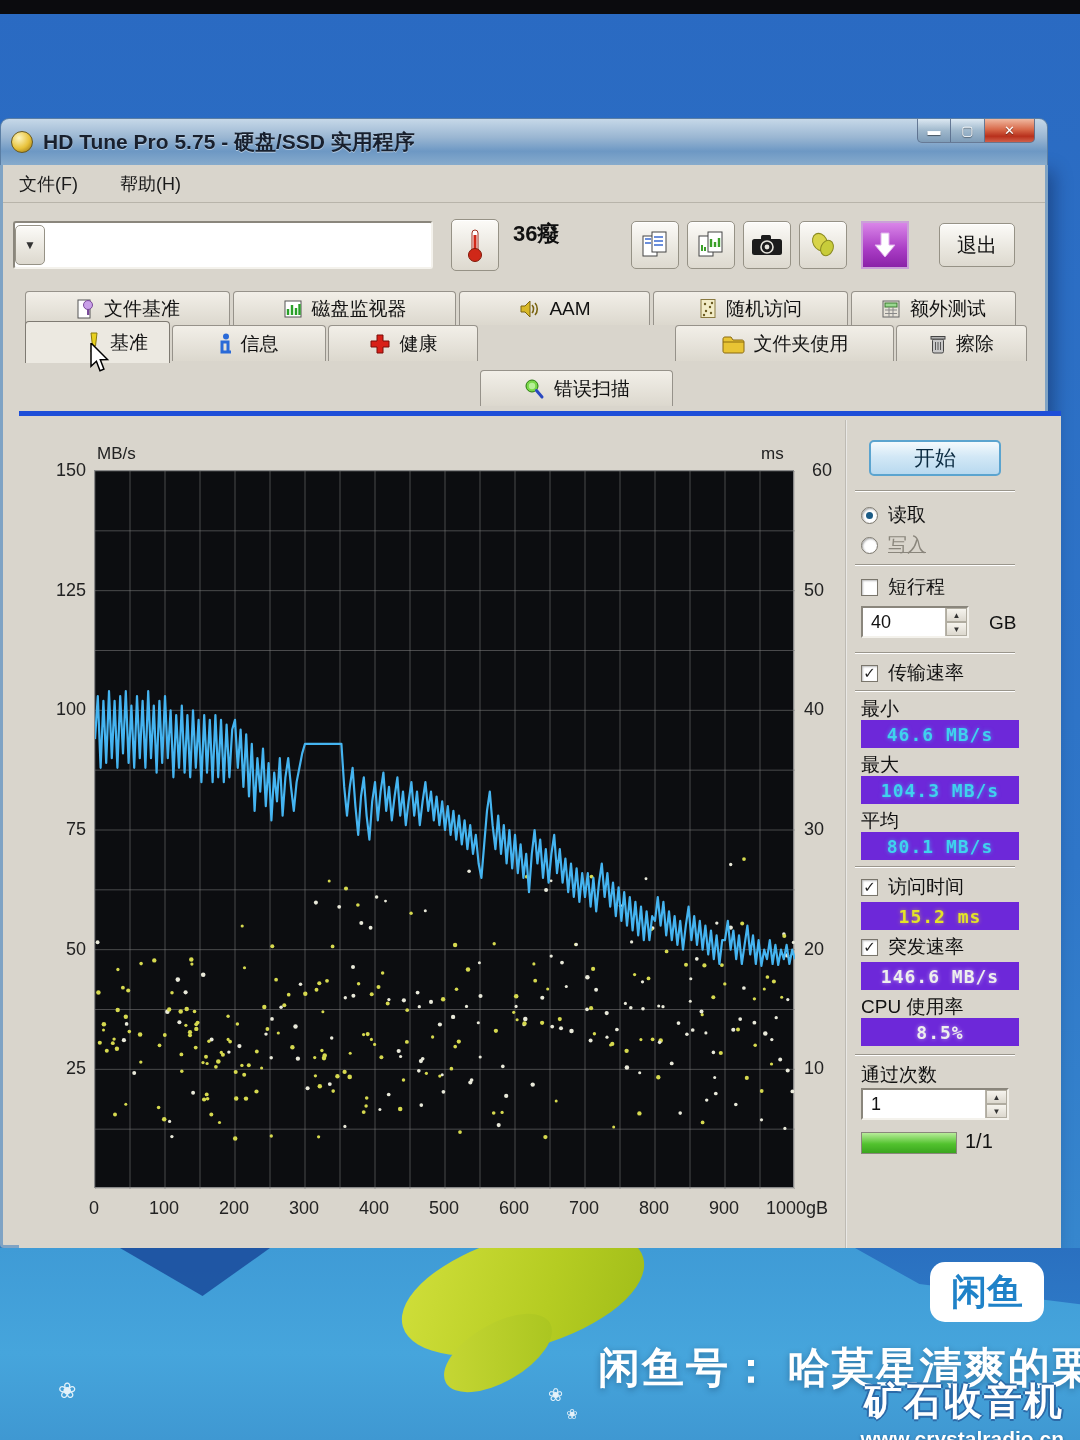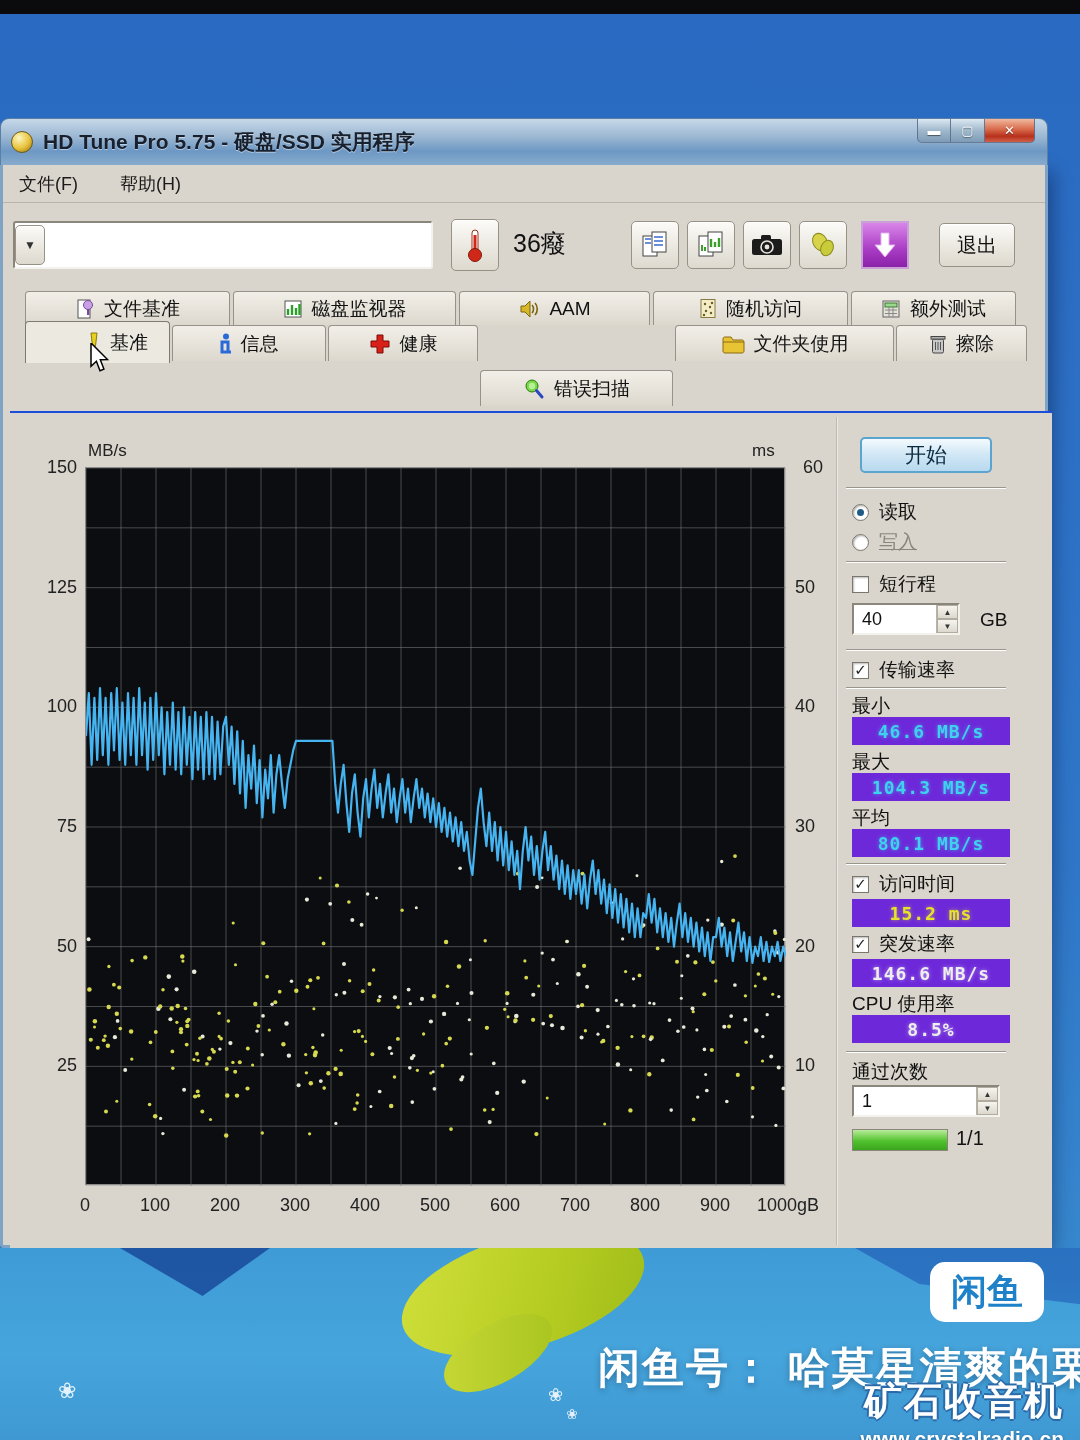--- a/index.html
+++ b/index.html
@@ -38,38 +38,38 @@
   .toolbar { position:absolute; left:0; top:38px; width:100%; height:86px; display:flex; align-items:center; }
   .bevel { background:linear-gradient(180deg,#fcfbf8,#e9e6de 60%,#ddd9cf); border:1px solid #969286; border-radius:5px;
            box-shadow:inset 0 1px 0 #fff; }
   .drive-select { position:absolute; left:10px; top:18px; width:420px; height:48px; background:#fff;
                   border:2px solid; border-color:#8a867c #f4f2ec #f4f2ec #8a867c; border-radius:3px;
                   display:flex; align-items:center; }
   .drive-text { flex:1; padding-left:10px; font-size:18px; color:#111; letter-spacing:.5px; white-space:nowrap; }
   .drive-arrow-btn { width:30px; height:40px; margin-right:3px; display:flex; align-items:center; justify-content:center;
                      font-size:12px; color:#333; }
   .temp-btn { position:absolute; left:448px; top:16px; width:48px; height:52px; display:flex; align-items:center; justify-content:center; }
-  .temp-label { position:absolute; left:510px; top:24px; font-size:25px; font-weight:normal; color:#111; }
+  .temp-label { position:absolute; left:510px; top:16px; font-size:22px; font-weight:bold; color:#111; }
   .tool-btn { position:absolute; top:18px; width:48px; height:48px; display:flex; align-items:center; justify-content:center; }
   .tool-btn.b1 { left:628px; } .tool-btn.b2 { left:684px; } .tool-btn.b3 { left:740px; } .tool-btn.b4 { left:796px; }
   .tool-btn.b5 { left:858px; background:linear-gradient(180deg,#d985e8,#a93cc4 60%,#8a22a8); border:2px solid #caa0d8; }
   .exit-btn { position:absolute; left:936px; top:20px; width:76px; height:44px; display:flex; align-items:center; justify-content:center;
               font-size:20px; color:#111; }
 
   .tabrow1 { position:absolute; left:0; top:124px; width:100%; height:50px; display:flex; padding:2px 22px 0 22px; gap:3px; }
   .tabrow2 { position:absolute; left:0; top:160px; width:100%; height:40px; display:flex; padding-left:22px; gap:2px; }
   .tab { display:flex; align-items:center; justify-content:center; gap:9px; font-size:19px; color:#111;
          background:linear-gradient(180deg,#f2efe8,#dcd8ce); border:1px solid #96928a; border-bottom:none;
          border-radius:4px 4px 0 0; height:36px; }
   .tabrow1 .tab { height:34px; }
   .t1-0{width:205px;} .t1-1{width:223px;} .t1-2{width:191px;} .t1-3{width:195px;} .t1-4{width:165px;}
   .t2-0{width:145px;} .t2-1{width:154px;} .t2-2{width:150px;} .t2-3{width:193px;margin-top:45px;} .t2-4{width:219px;} .t2-5{width:131px;}
   .tab.active { background:#ece9e1; height:42px; margin-top:-4px; position:relative; z-index:5; border-color:#7e7a72;padding-left:40px; }
 
-  .content { position:absolute; left:7px; top:246px; width:100%; height:837px; background:#d9d5cc; border-top:2px solid #1d4ed8; }
+  .content { position:absolute; left:16px; top:246px; width:100%; height:837px; background:#d9d5cc; border-top:5px solid #1d4ed8; }
 
   
   .axis-unit { position:absolute; font-size:17px; color:#222; }
   #plot-box { position:absolute; left:75px; top:54px; width:700px; height:718px; background:#0c0d10;
               border:1px solid #8a8a8a; }
   .ytick { position:absolute; width:58px; text-align:right; font-size:18px; color:#222; }
   .ytick-r { position:absolute; text-align:left; font-size:18px; color:#222; }
   .xtick { position:absolute; font-size:18px; color:#222; text-align:center; width:90px; }
 
   

